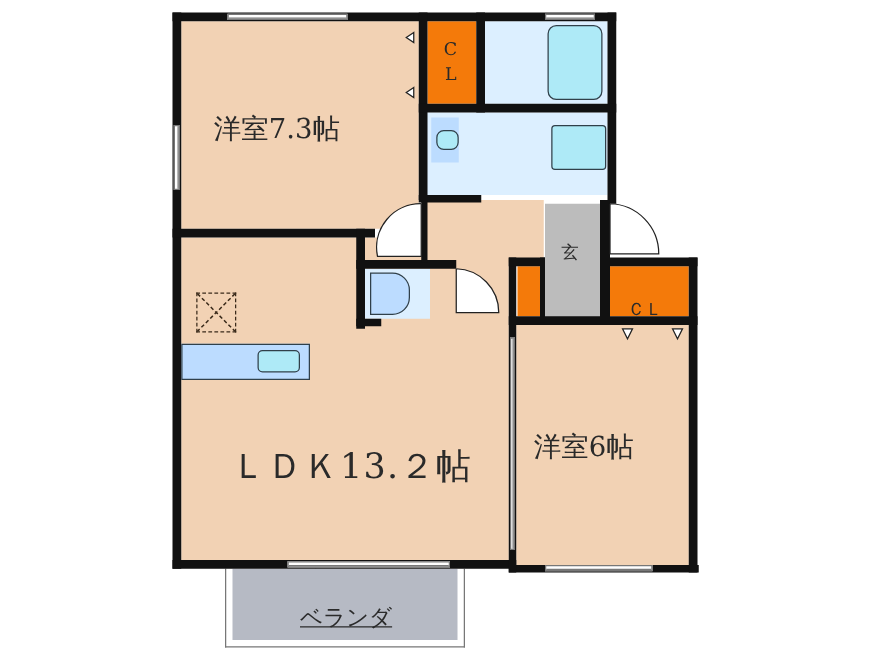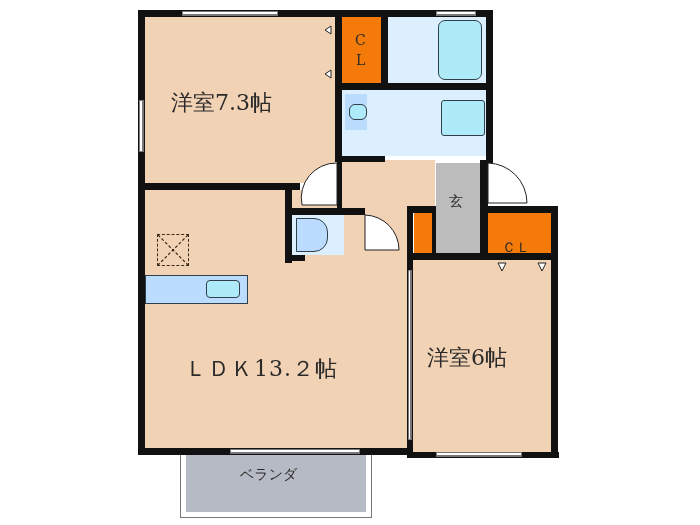--- a/index.html
+++ b/index.html
@@ -40,21 +40,21 @@
 
 <div class="abs cl" style="left:414px;top:213px;width:18px;height:40px;"></div>
 <div class="abs cl" style="left:488px;top:213px;width:63px;height:40px;"></div>
 <div class="label" style="left:502px;top:239px;font-size:14px;">ＣＬ</div>
 
 <div class="abs" style="left:180px;top:455px;width:72px;height:0;"></div>
 <div class="abs" style="left:180px;top:455px;width:73px;height:62px;border:1px solid #777;border-top:none;background:#fff;width:73px;"></div>
 <div class="abs" style="left:180px;top:455px;width:73px;height:62px;"></div>
 <div class="abs" style="left:180px;top:455px;width:192px;height:63px;border:1px solid #777;border-top:none;background:#fff;"></div>
 <div class="abs veranda" style="left:186px;top:455px;width:180px;height:57px;"></div>
-<div class="label" style="left:240px;top:466px;font-size:14px;">ベランダ</div>
+<div class="label" style="left:240px;top:482px;font-size:18px;text-decoration:underline;">ベランダ</div>
 
 <div class="wall" style="left:138px;top:10px;width:355px;height:7px;"></div>
 <div class="wall" style="left:138px;top:10px;width:7px;height:445px;"></div>
 <div class="wall" style="left:138px;top:448px;width:275px;height:7px;"></div>
 <div class="wall" style="left:407px;top:452px;width:152px;height:6px;"></div>
 <div class="wall" style="left:486px;top:10px;width:7px;height:153px;"></div>
 <div class="wall" style="left:551px;top:206px;width:7px;height:252px;"></div>
 <div class="wall" style="left:480px;top:206px;width:78px;height:7px;"></div>
 <div class="wall" style="left:335px;top:10px;width:7px;height:150px;"></div>
 <div class="wall" style="left:381px;top:10px;width:7px;height:80px;"></div>
@@ -93,14 +93,14 @@
   <path d="M337 163 L337 205 L302 205 A35 35 0 0 1 337 163" fill="#fff" stroke="#222" stroke-width="1"></path>
   <path d="M365 215 L365 250 L399 250 A35 35 0 0 0 365 215" fill="#fff" stroke="#222" stroke-width="1"></path>
   <path d="M488 163 L488 203 L527 203 A40 40 0 0 0 488 163" fill="#fff" stroke="#222" stroke-width="1"></path>
   <polygon points="498,263 502,271 506,263" fill="#fff" stroke="#222" stroke-width="1"></polygon>
   <polygon points="538,263 542,271 546,263" fill="#fff" stroke="#222" stroke-width="1"></polygon>
   <polygon points="331,26 325,30 331,34" fill="#fff" stroke="#222" stroke-width="1"></polygon>
   <polygon points="331,70 325,74 331,78" fill="#fff" stroke="#222" stroke-width="1"></polygon>
 </svg>
 
 <div class="label" style="left:171px;top:88px;font-size:22px;">洋室7.3帖</div>
-<div class="label" style="left:185px;top:354px;font-size:22px;letter-spacing:1px;">ＬＤＫ13.２帖</div>
+<div class="label" style="left:185px;top:354px;font-size:28px;letter-spacing:1px;">ＬＤＫ13.２帖</div>
 <div class="label" style="left:427px;top:343px;font-size:22px;">洋室6帖</div>
 
 </body></html>

